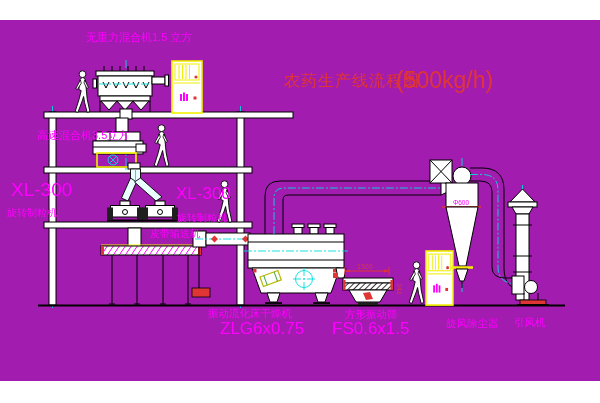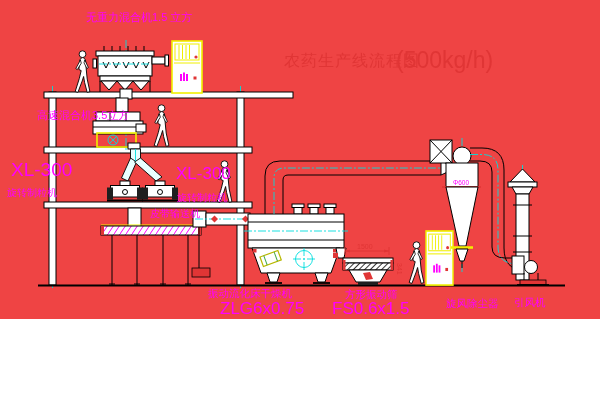--- a/index.html
+++ b/index.html
@@ -1,16 +1,16 @@
 <!DOCTYPE html>
 <html><head>
 <meta charset="utf-8">
 <style>
   html,body{margin:0;padding:0;background:#fff;}
-  .stage{position:relative;width:600px;height:319px;background:#ef4444;overflow:hidden;}
+  .stage{position:relative;width:600px;height:361px;background:#a21caf;overflow:hidden;margin-top:20px;}
   text{font-family:"Liberation Sans","DejaVu Sans",sans-serif;}
   .ln{stroke:#000;stroke-width:1;fill:none}
   .ln2{stroke:#000;stroke-width:1.8;fill:none}
   .wf{fill:#fff;stroke:#000;stroke-width:1}
   .df{fill:#1f1f1f;stroke:none}
   .cy{stroke:#00dede;stroke-width:.9;fill:none;stroke-dasharray:8 2 2 2}
   .cy2{stroke:#00dede;stroke-width:.9;fill:none}
   .yl2{stroke:#f0f000;stroke-width:1;fill:none}
   .mg{fill:#ff00ff}
   .rd{fill:#e03535}

